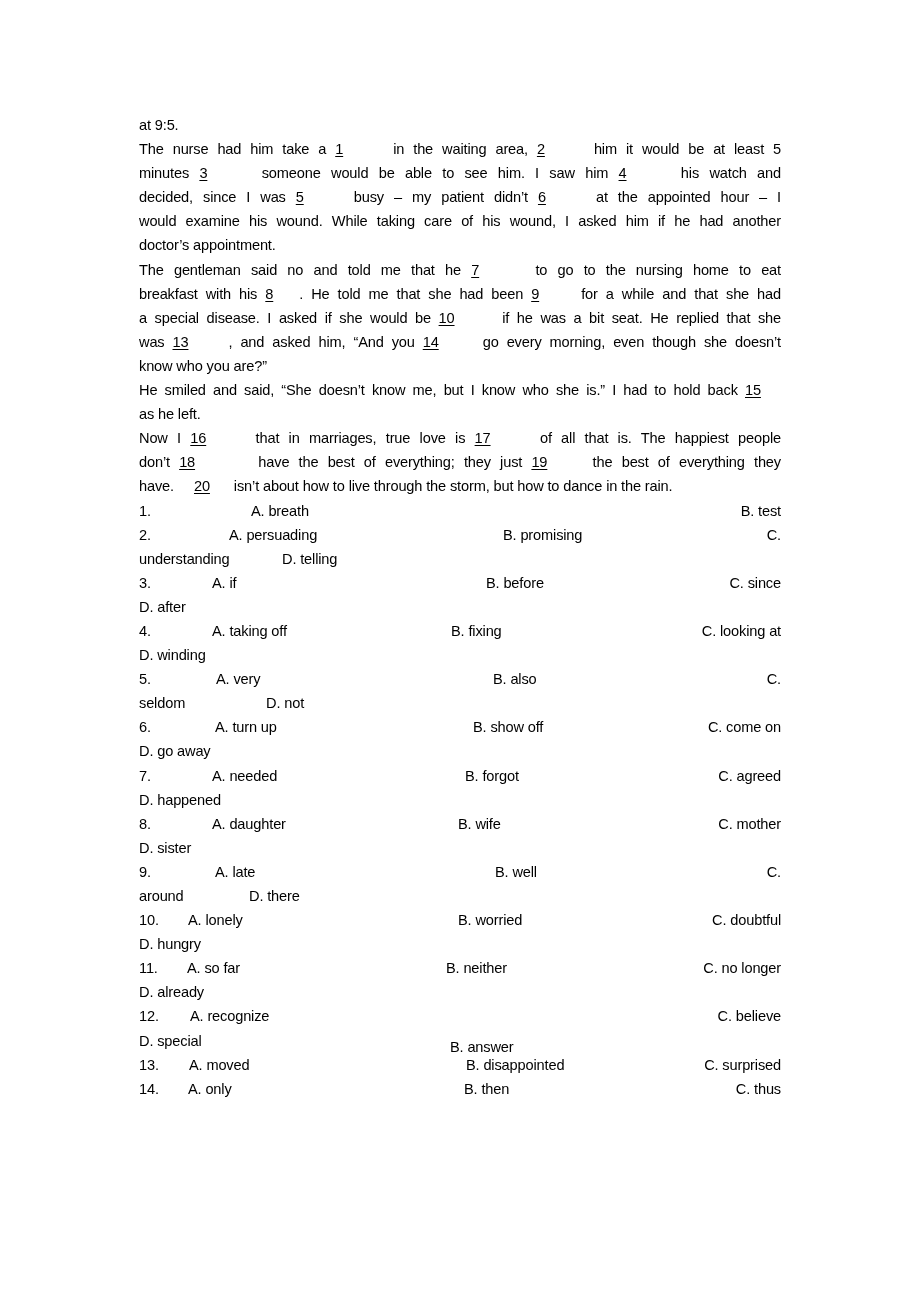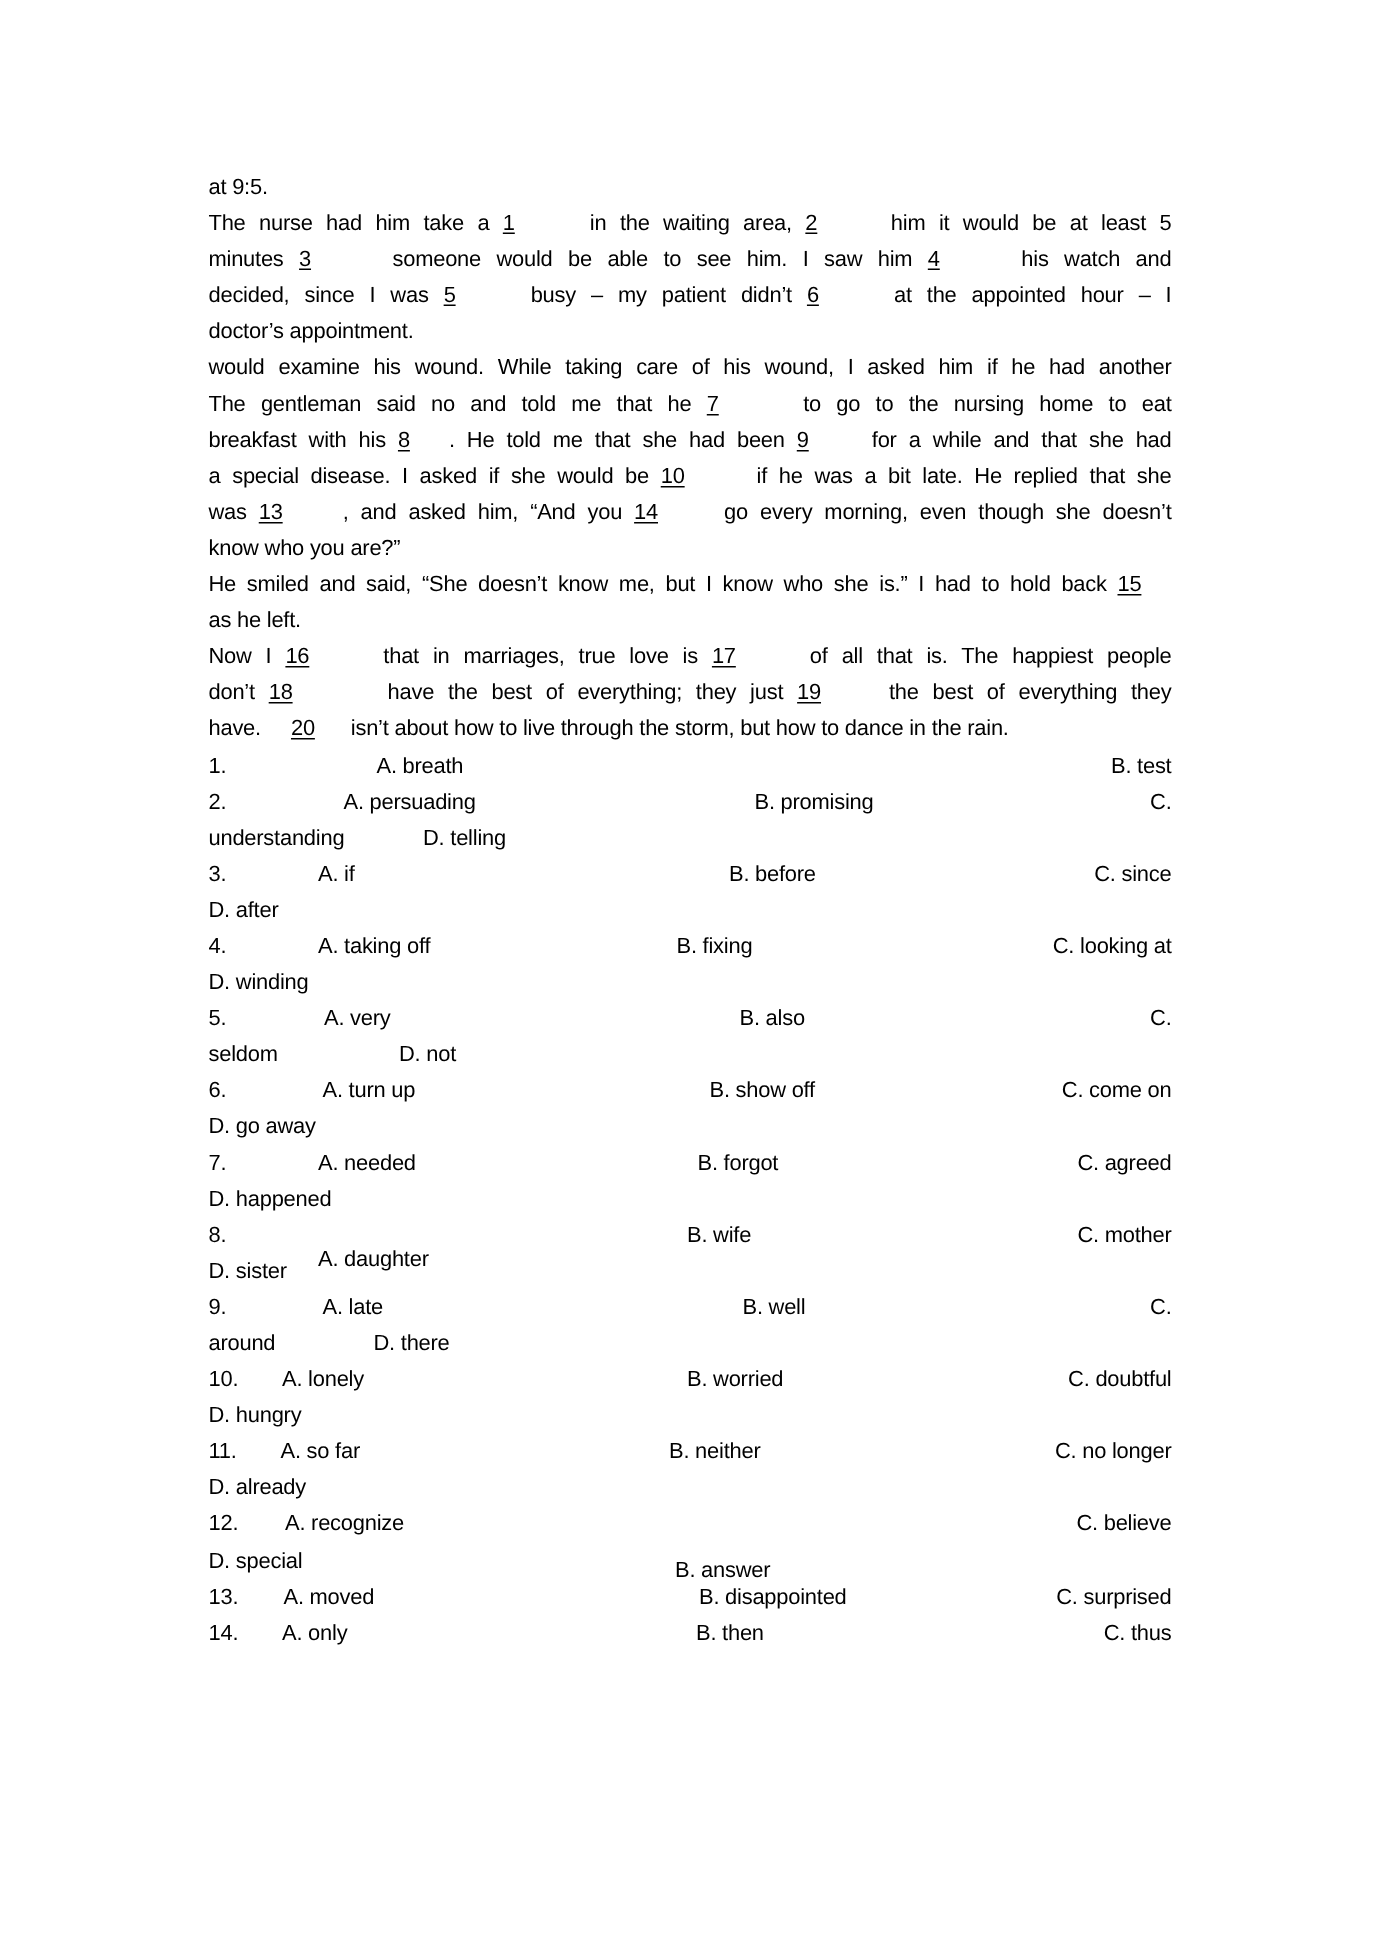--- a/index.html
+++ b/index.html
@@ -47,27 +47,27 @@
 </head>
 <body>
 
 <div class="page">
   <div class="line left">at 9:5.</div>
   <div id="passage">
       <div>
         <div class="line just"><span>The nurse had him take a </span><span class="blank" style="width: 58px;">1</span><span>in the waiting area, </span><span class="blank" style="width: 48px;">2</span><span> him it would be at least 5</span></div>
         <div class="line just"><span>minutes </span><span class="blank" style="width: 52px;">3</span><span> someone would be able to see him. I saw him </span><span class="blank" style="width: 52px;">4</span><span> his watch and</span></div>
         <div class="line just"><span>decided, since I was </span><span class="blank" style="width: 48px;">5</span><span> busy – my patient didn’t </span><span class="blank" style="width: 48px;">6</span><span> at the appointed hour – I</span></div>
+        <div class="line just"><span>would examine his wound. While taking care of his wound, I asked him if he had another</span></div>
         <div class="line left"><span>doctor’s appointment.</span></div>
-        <div class="line just"><span>would examine his wound. While taking care of his wound, I asked him if he had another</span></div>
       </div>
       <div>
         <div class="line just"><span>The gentleman said no and told me that he </span><span class="blank" style="width: 54px;">7</span><span> to go to the nursing home to eat</span></div>
         <div class="line just"><span>breakfast with his </span><span class="blank" style="width: 34px;">8</span><span>. He told me that she had been </span><span class="blank" style="width: 42px;">9</span><span> for a while and that she had</span></div>
-        <div class="line just"><span>a special disease. I asked if she would be </span><span class="blank" style="width: 56px;">10</span><span> if he was a bit late. He replied that she</span></div>
+        <div class="line just"><span>a special disease. I asked if she would be </span><span class="blank" style="width: 56px;">10</span><span> if he was a bit seat. He replied that she</span></div>
         <div class="line just"><span>was </span><span class="blank" style="width: 56px;">13</span><span>, and asked him, “And you </span><span class="blank" style="width: 52px;">14</span><span> go every morning, even though she doesn’t</span></div>
         <div class="line left"><span>know who you are?”</span></div>
       </div>
       <div>
         <div class="line just"><span>He smiled and said, “She doesn’t know me, but I know who she is.” I had to hold back </span><span class="blank" style="width: 36px;">15</span></div>
         <div class="line left"><span>as he left.</span></div>
       </div>
       <div>
         <div class="line just"><span>Now I </span><span class="blank" style="width: 56px;">16</span><span> that in marriages, true love is </span><span class="blank" style="width: 56px;">17</span><span> of all that is. The happiest people</span></div>
         <div class="line just"><span>don’t </span><span class="blank" style="width: 70px;">18</span><span> have the best of everything; they just </span><span class="blank" style="width: 52px;">19</span><span> the best of everything they</span></div>
@@ -132,21 +132,21 @@
           <span class="num">7.</span>
           <span style="position: absolute; left: 73px;">A. needed</span>
           <span style="position: absolute; left: 326px;">B. forgot</span>
           <span style="position: absolute; right: 0px;">C. agreed</span>
         </div>
         <div class="cont-row" style="position: relative;"><span>D. happened</span></div>
       </div>
       <div>
         <div class="opt-row" style="position: relative;">
           <span class="num">8.</span>
-          <span style="position: absolute; left: 73px; margin-top: 16px;">A. daughter</span>
+          <span style="position: absolute; left: 73px;">A. daughter</span>
           <span style="position: absolute; left: 319px;">B. wife</span>
           <span style="position: absolute; right: 0px;">C. mother</span>
         </div>
         <div class="cont-row" style="position: relative;"><span>D. sister</span></div>
       </div>
       <div>
         <div class="opt-row" style="position: relative;">
           <span class="num">9.</span>
           <span style="position: absolute; left: 76px;">A. late</span>
           <span style="position: absolute; left: 356px;">B. well</span>

